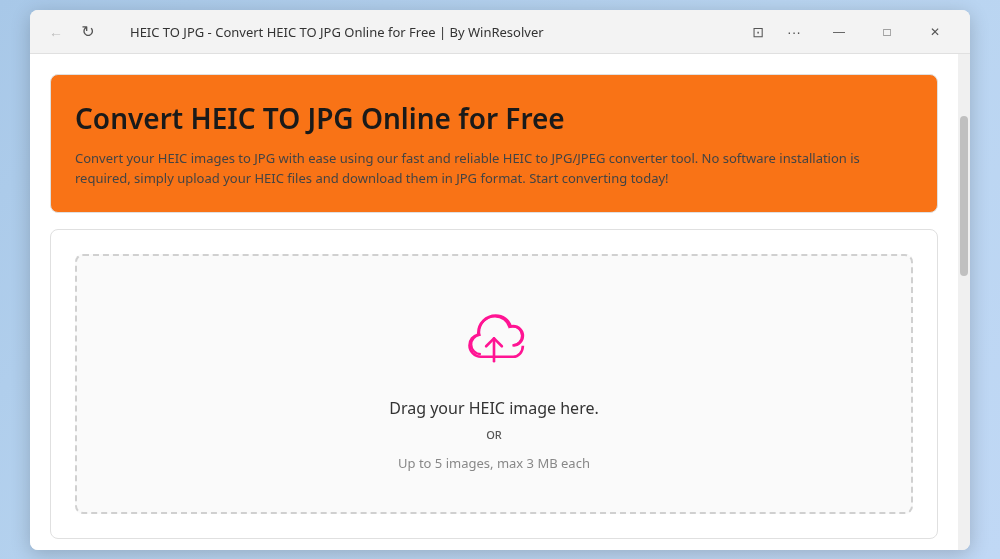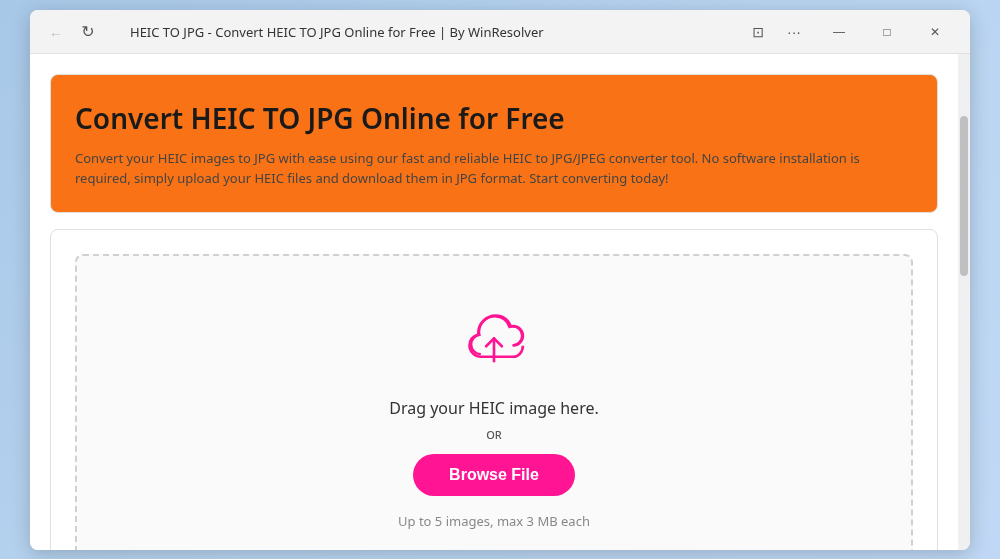--- a/index.html
+++ b/index.html
@@ -256,21 +256,20 @@
               <path d="M62 40 C68 40 73 35 73 29 C73 23 68 18 62 18 C61 18 60 18 59 18.5 C57 11 50 6 42 6 C31 6 22 15 22 26 C22 26.5 22 27 22 27.5 C16 29 12 34 12 40 C12 47 18 53 25 53 L62 53 C68 53 73 47.5 73 40.5" stroke="#ff1493" stroke-width="3" fill="none" stroke-linejoin="round"></path>
               <path d="M25 50 C19 50 14 45 14 39 C14 33.5 18 29 23.5 28 C23.2 27 23 26 23 25 C23 15 31 7 41 7 C49 7 55.5 12 57.5 19 C58.5 18.5 59.7 18.2 61 18.2 C67 18.2 72 23 72 29 C72 35 67 40 61 40" stroke="#ff1493" stroke-width="2.5" fill="none"></path>
 
               <line x1="40" y1="32" x2="40" y2="58" stroke="#ff1493" stroke-width="3" stroke-linecap="round"></line>
               <polyline points="31,41 40,32 49,41" stroke="#ff1493" stroke-width="3" fill="none" stroke-linejoin="round" stroke-linecap="round"></polyline>
             </svg>
           </div>
 
           <span class="drag-text">Drag your HEIC image here.</span>
           <span class="or-text">OR</span>
-          <button class="browse-btn">Browse File</button>
           <span class="limit-text">Up to 5 images, max 3 MB each</span>
         </div>
       </div>
 
     </div>
 
     <div class="scrollbar">
       <div class="scrollbar-thumb"></div>
     </div>
   </div>

